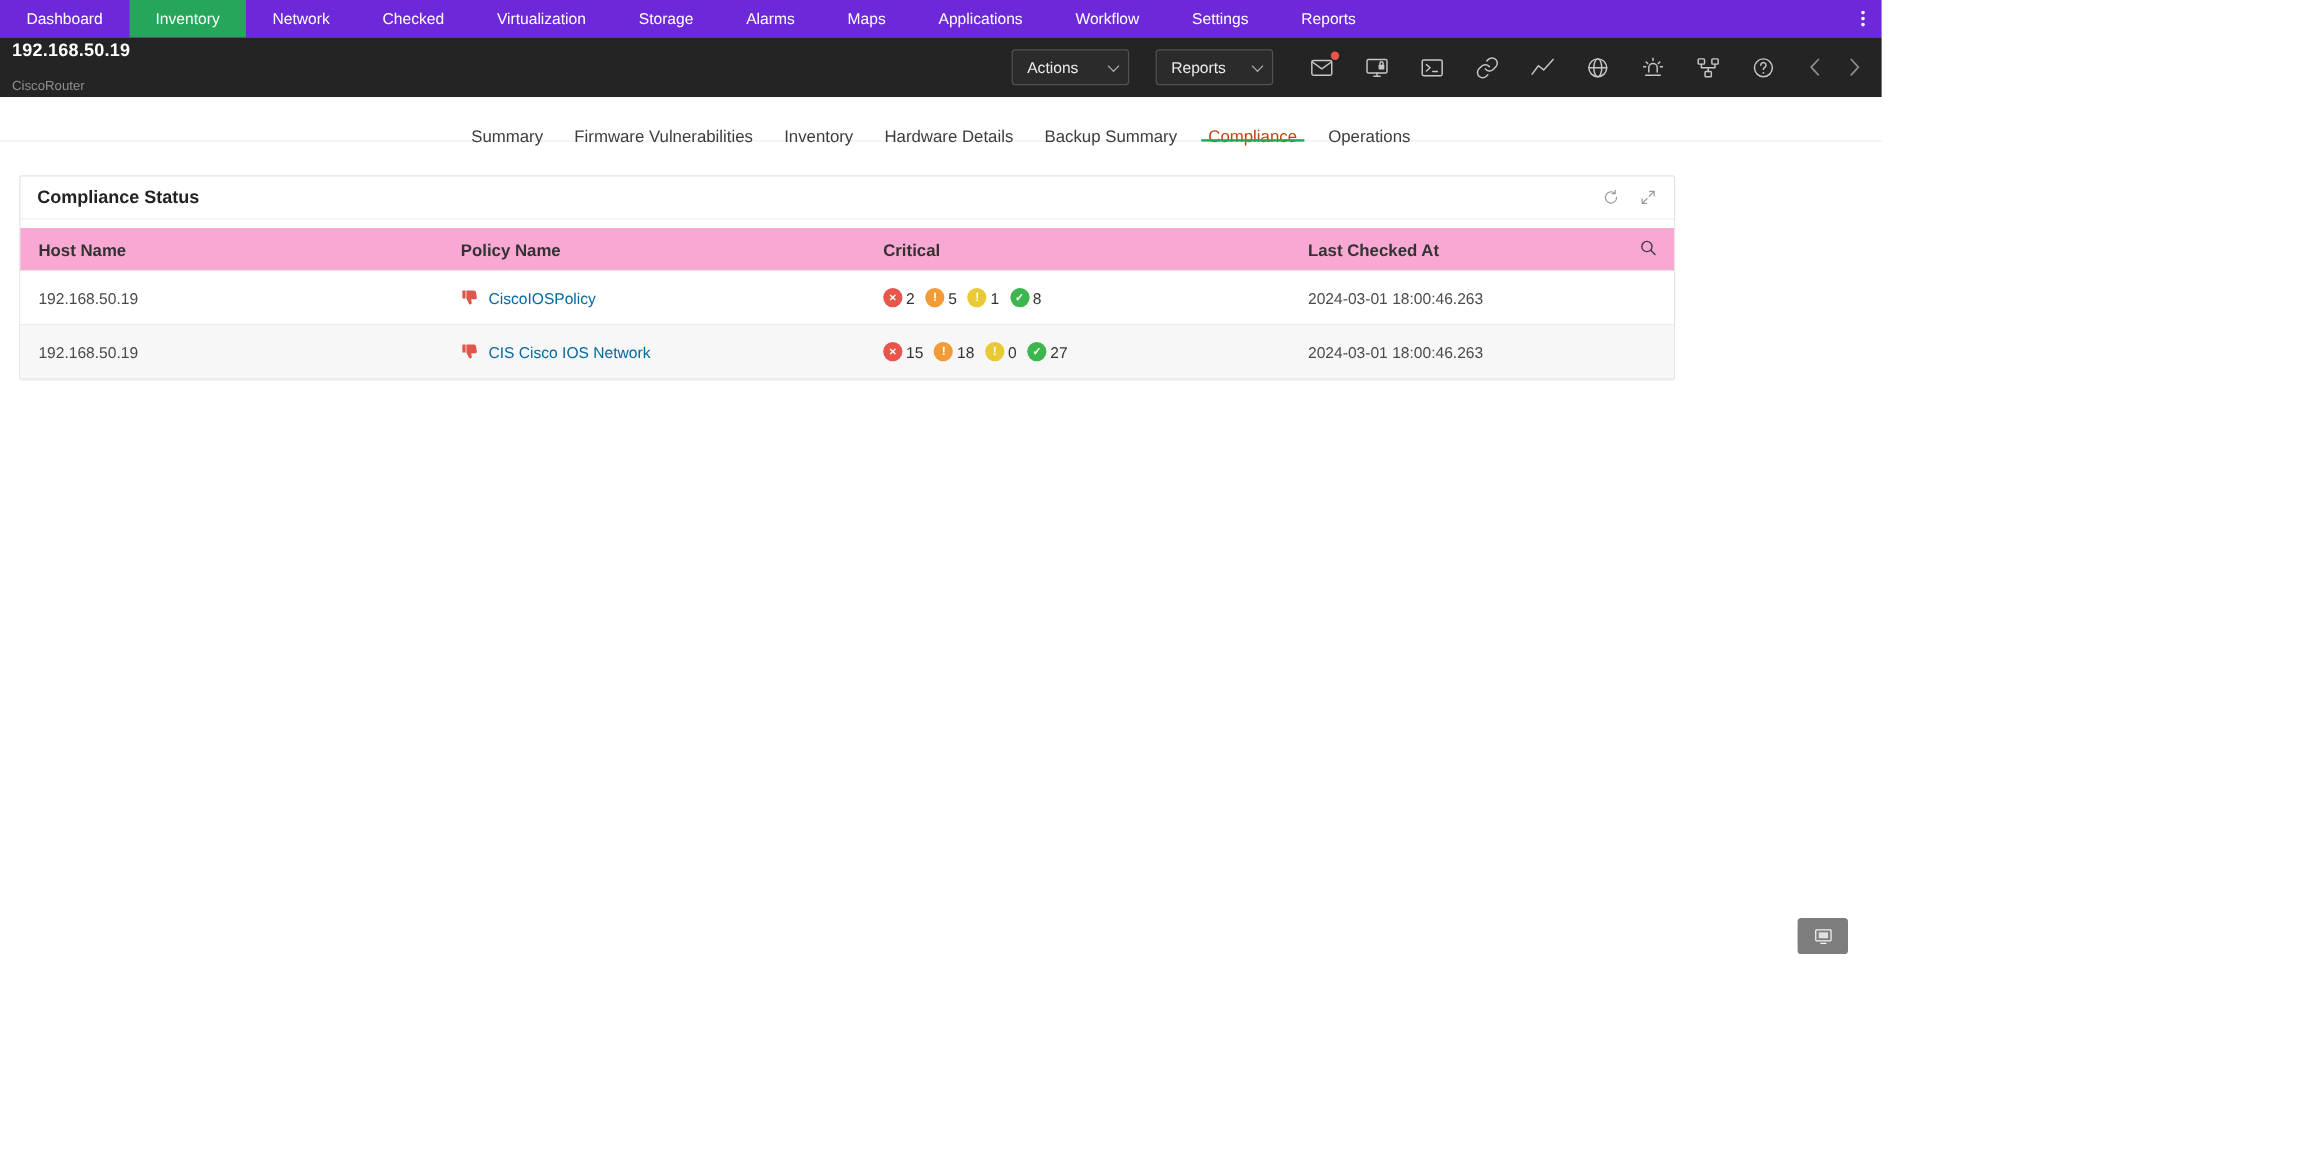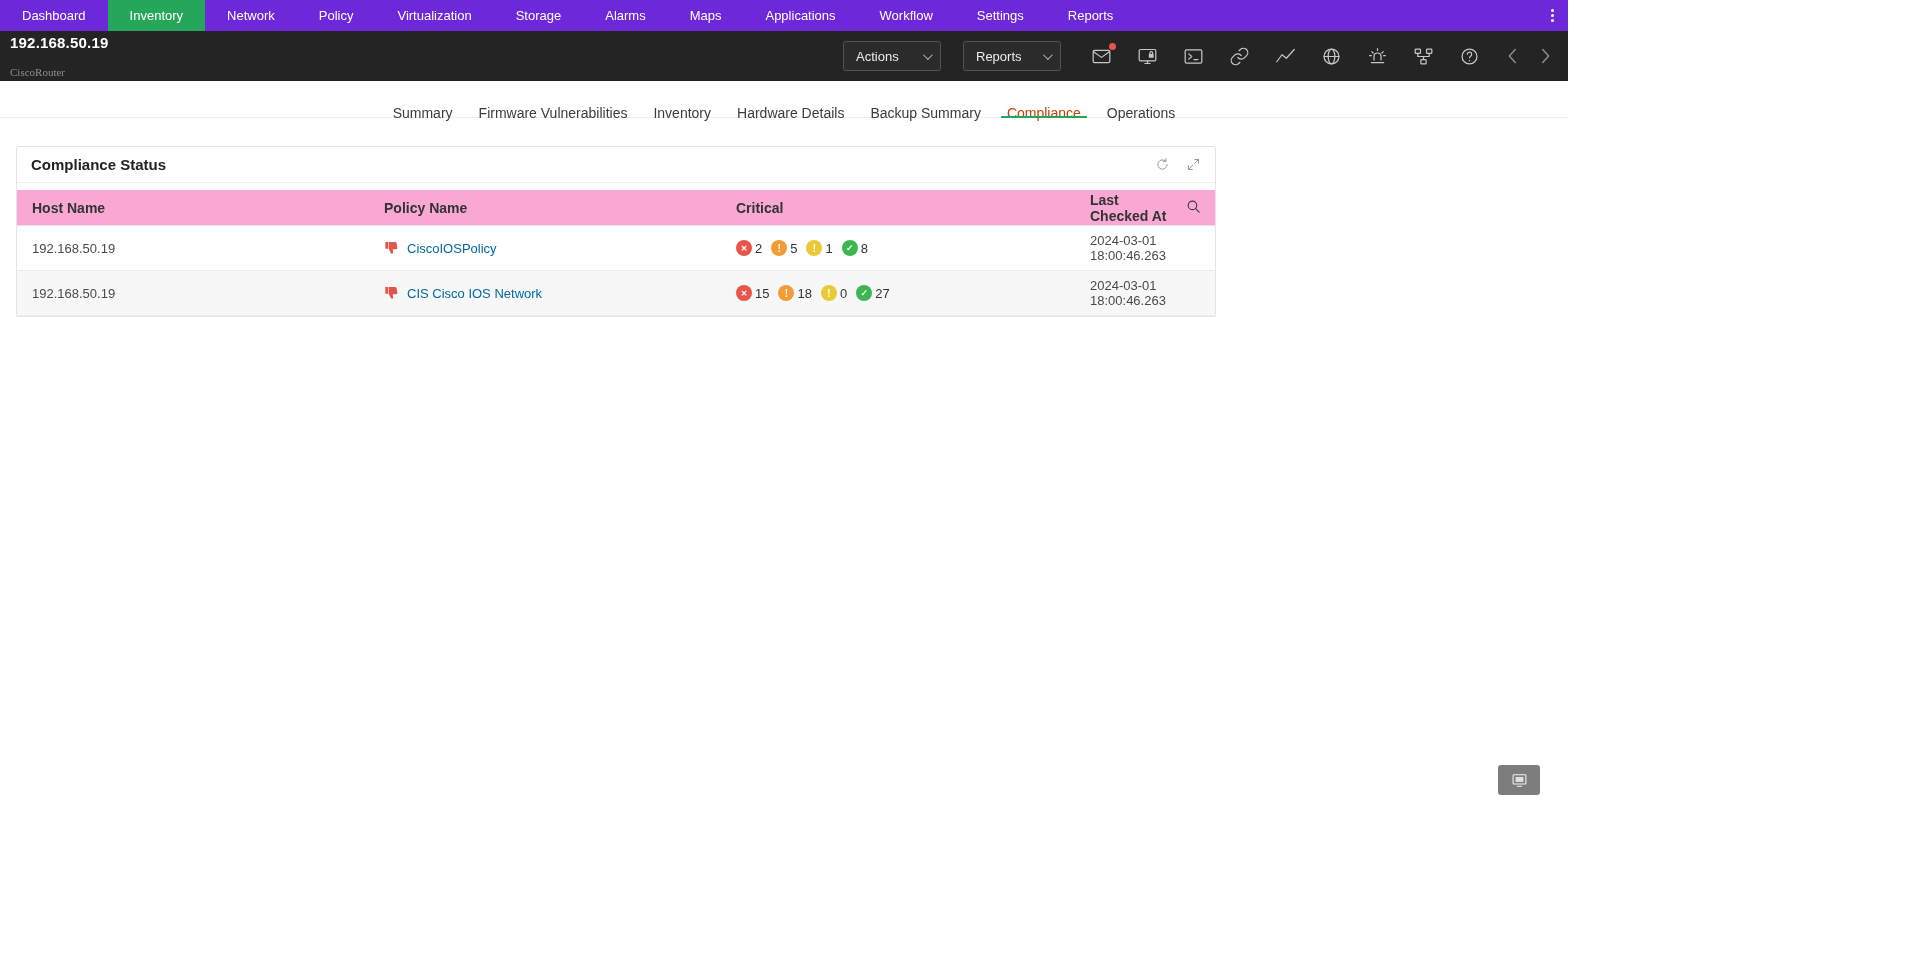--- a/index.html
+++ b/index.html
@@ -23,21 +23,21 @@
     display:flex; flex-direction:column; justify-content:center; gap:2px; cursor:pointer;
   }
   .kebab i { width:3px; height:3px; border-radius:50%; background:#fff; display:block; }
 
   
   .devicebar {
     height:50px; background:#242424; display:flex; align-items:center;
     padding:0 12px 0 10px; color:#fff;
   }
   .device-title { font-size:15px; font-weight:700; letter-spacing:.2px; }
-  .device-subtitle { font-size:11px; color:#8f8f8f; margin-top:15px;font-family:Liberation Serif, serif; }
+  .device-subtitle { font-size:11px; color:#8f8f8f; margin-top:15px; }
   .devicebar-right { margin-left:auto; display:flex; align-items:center; }
   .toolbar-btn {
     height:30px; min-width:98px; padding:0 10px 0 12px; background:#2b2b2b;
     border:1px solid #525252; border-radius:3px; color:#ececec; font-size:13px;
     display:flex; align-items:center; justify-content:space-between; gap:14px; cursor:pointer;
     font-family:"Liberation Sans", sans-serif;
   }
   .toolbar-btn + .toolbar-btn { margin-left:22px; }
   .caret {
     width:7px; height:7px; border-right:1.6px solid #b5b5b5; border-bottom:1.6px solid #b5b5b5;
@@ -66,21 +66,21 @@
     color:#3c3c3c; cursor:pointer; position:relative; white-space:nowrap;margin-top:28px;
   }
   .tab.active { color:#c2410c; }
   .tab.active::after {
     content:""; position:absolute; left:7px; right:7px; bottom:-1px;
     height:2px; background:#26a65b;
   }
 
   
   .content { padding:28px 16px 0; }
-  .card { width:1200px; border:1px solid #e4e4e4; border-radius:2px; background:#fff; }
+  .card { width:1380px; border:1px solid #e4e4e4; border-radius:2px; background:#fff; }
   .card-header { height:36px; display:flex; align-items:center; padding:0 14px; border-bottom:1px solid #efefef; }
   .card-title { font-size:15px; font-weight:700; color:#222; }
   .card-actions { margin-left:auto; display:flex; align-items:center; gap:16px; }
   .card-actions .tbicon svg { width:15px; height:15px; stroke:#9a9a9a; stroke-width:1.6; }
 
   .table { margin-top:7px; }
   .thead, .trow {
     display:grid; grid-template-columns:352px 352px 354px 1fr 44px; align-items:center;
   }
   .thead {
@@ -122,21 +122,21 @@
 </style>
 </head>
 <body>
 
 <div class="app">
 
   <nav class="topnav">
     <span class="nav-item">Dashboard</span>
     <span class="nav-item active">Inventory</span>
     <span class="nav-item">Network</span>
-    <span class="nav-item">Policy</span>
+    <span class="nav-item">Checked</span>
     <span class="nav-item">Virtualization</span>
     <span class="nav-item">Storage</span>
     <span class="nav-item">Alarms</span>
     <span class="nav-item">Maps</span>
     <span class="nav-item">Applications</span>
     <span class="nav-item">Workflow</span>
     <span class="nav-item">Settings</span>
     <span class="nav-item">Reports</span>
     <span class="kebab">
         <i></i>

